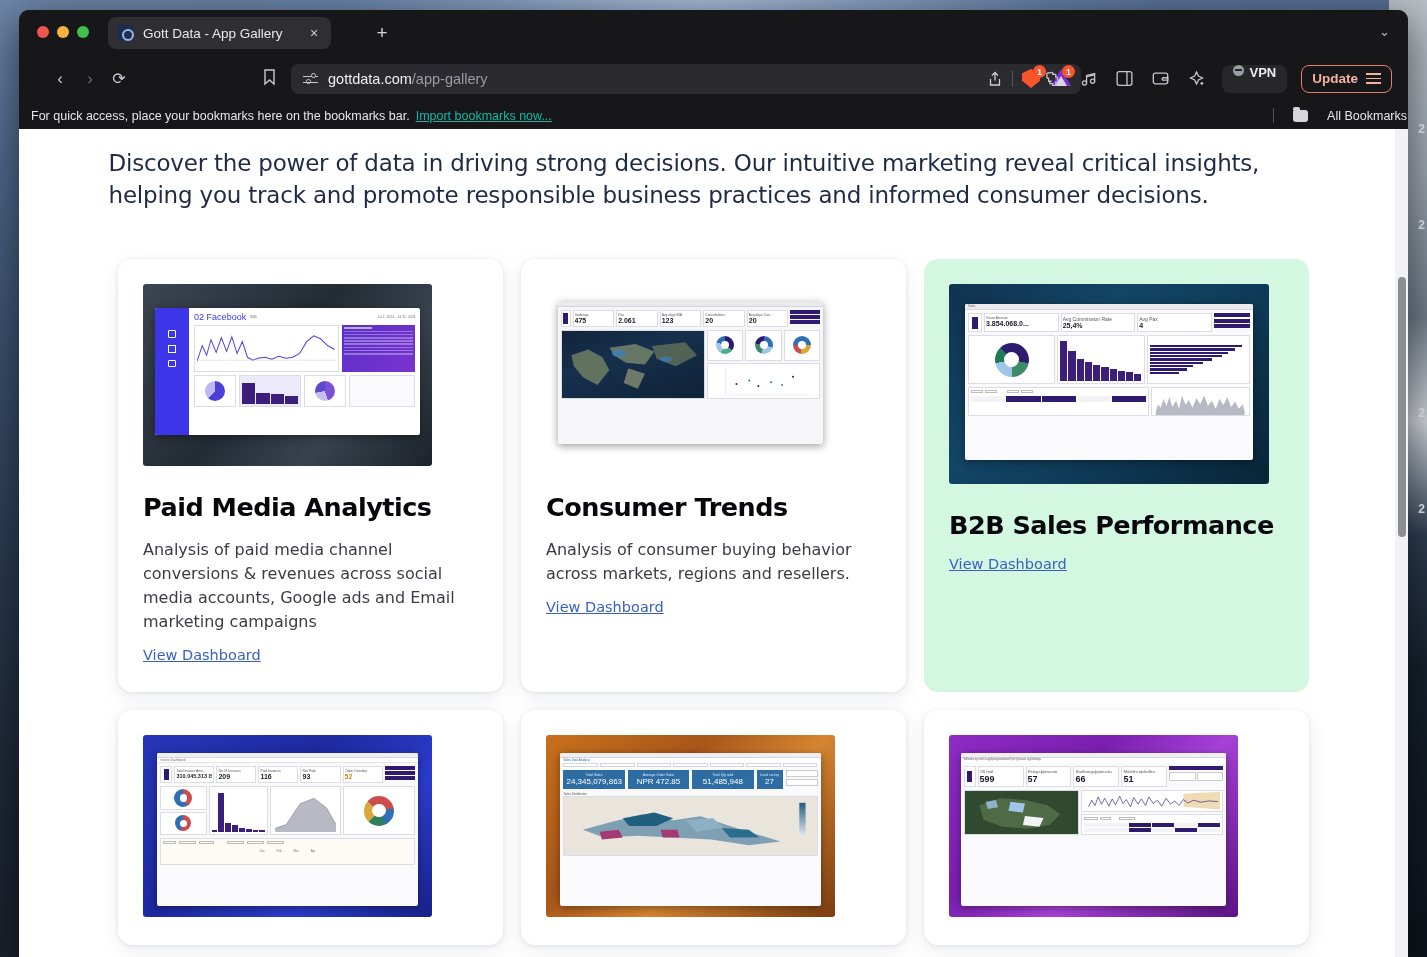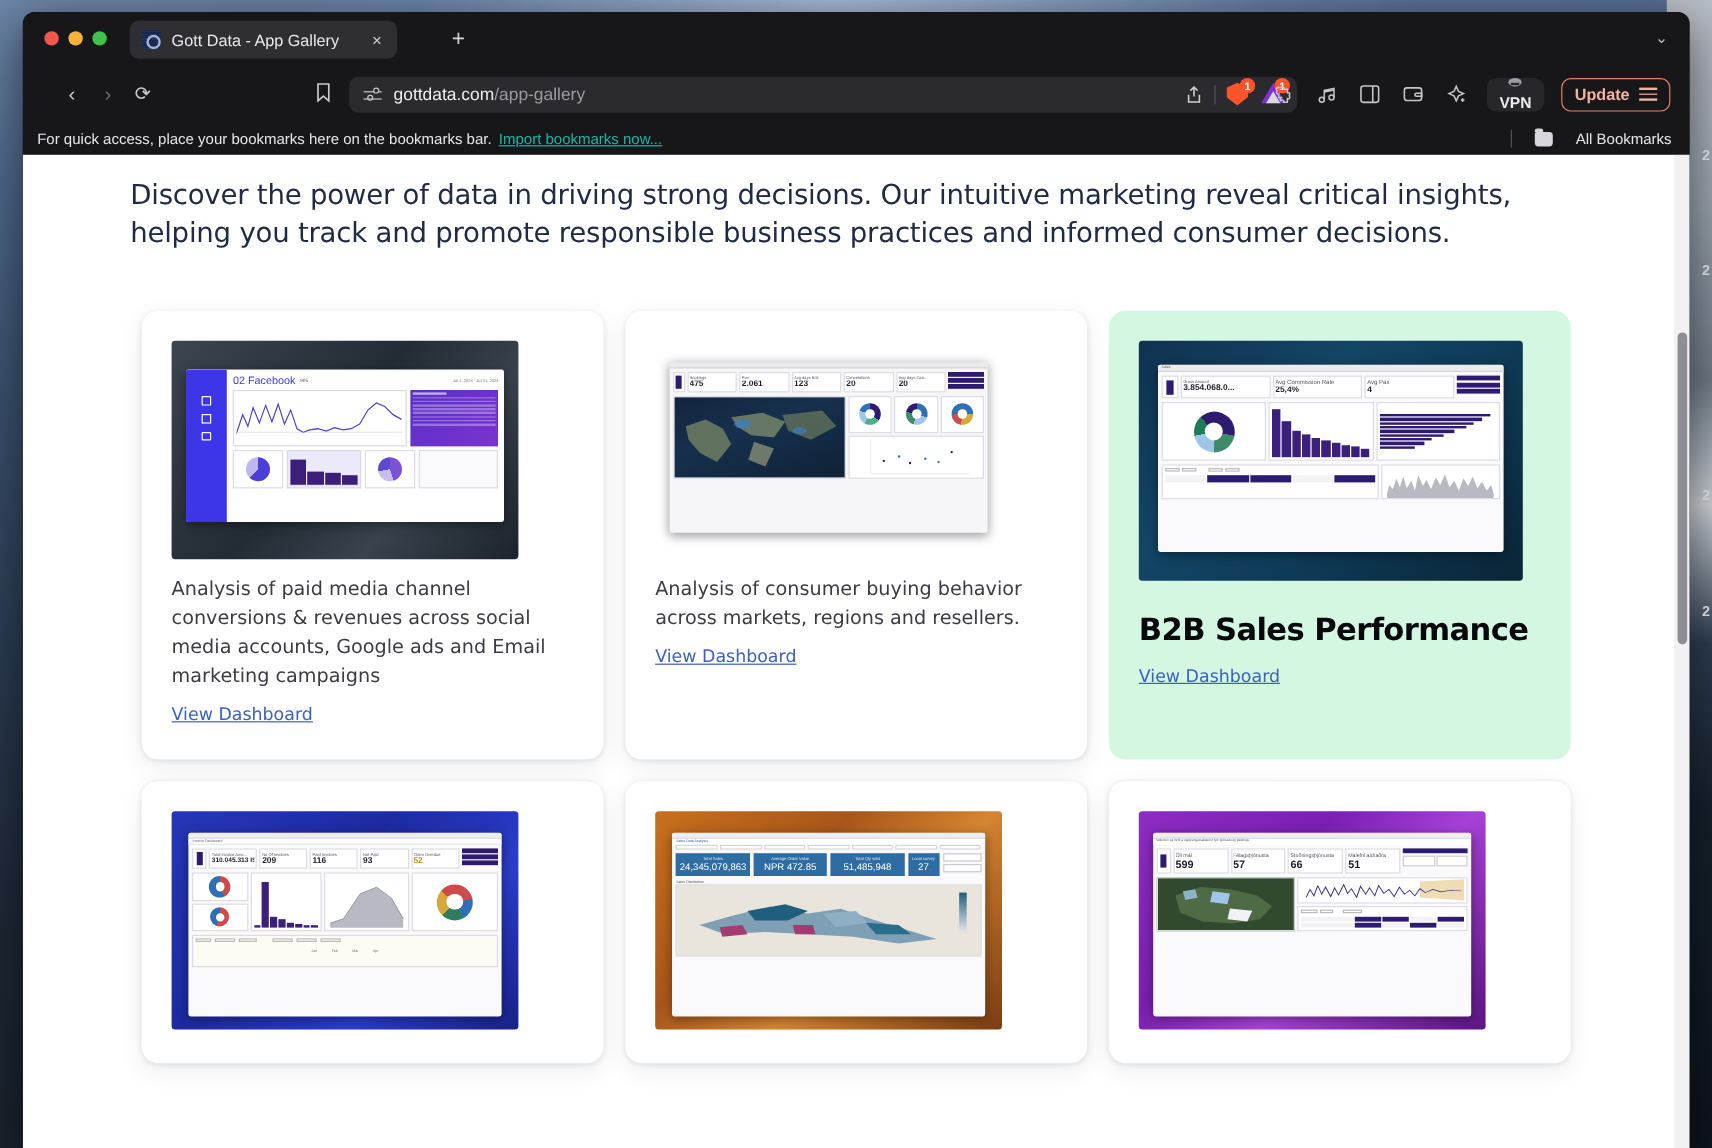--- a/index.html
+++ b/index.html
@@ -138,41 +138,41 @@
     border-left: 6px solid transparent; border-right: 6px solid transparent;
     border-bottom: 10px solid #d9d9e4;
   }
 
   #tb-right {
     position: absolute; right: 16px; top: 0; height: 47px;
     display: flex; align-items: center; gap: 14px;
   }
   .tbi { width: 22px; height: 22px; color: #c5c5cc; display:flex; align-items:center; justify-content:center; }
   #vpn-pill {
-    display: flex; align-items: center; gap: 6px; height: 28px; padding: 0 11px;
-    background: #26262b; border-radius: 8px; color: #ececf0; font-size: 13px; font-weight: 600; flex-direction: column;
+    display: flex; align-items: flex-start; gap: 6px; height: 28px; padding: 0 11px;
+    background: #26262b; border-radius: 8px; color: #ececf0; font-size: 13px; font-weight: 600;
   }
   #vpn-dot { width: 11px; height: 11px; border-radius: 50%; background: #9c9ca4; position: relative; }
   #vpn-dot::after { content:""; position:absolute; left:2px; top:4.5px; width:7px; height:2px; background:#26262b; }
   #update-pill {
     display: flex; align-items: center; gap: 8px; height: 28px; padding: 0 10px;
     border: 1px solid #e0806a; border-radius: 8px; color: #f3b3a0; font-size: 13.5px; font-weight: 600;
   }
   #hamburger { display: flex; flex-direction: column; gap: 3px; }
   #hamburger i { display: block; width: 15px; height: 1.7px; background: #f3b3a0; }
 
   
   #bookmarks-bar {
     position: relative; height: 27px; background: #17171a;
     display: flex; align-items: center; padding-left: 12px; gap: 6px;
   }
   #bm-text { font-size: 12.5px; color: #e6e6ea; }
   #bm-link { font-size: 12.5px; color: #14b8a6; text-decoration: underline; }
   #bm-right {
-    position: absolute; right: 15px; top: 0; height: 27px;
+    position: absolute; right: 1px; top: 0; height: 27px;
     display: flex; align-items: center; gap: 19px;
   }
   #bm-sep { width: 1px; height: 15px; background: #50505a; }
   #folder-ico {
     width: 15px; height: 12px; background: #d6d6dc; border-radius: 1.5px 3px 3px 3px; position: relative;
   }
   #folder-ico::before {
     content:""; position:absolute; left:0; top:-3px; width:7px; height:3px;
     background:#d6d6dc; border-radius:2px 2px 0 0;
   }
@@ -448,20 +448,21 @@
                         </div>
                     </div>
                     <div class="panel" style="flex:1;display:flex;align-items:center;justify-content:center;">
                       <div style="width:20px;height:20px;border-radius:50%;background:conic-gradient(#7b52d6 0 45%,#c9bdf0 45% 72%,#5b49cf 72% 100%);"></div>
                     </div>
                     <div class="panel" style="flex:1.6;background:#fafafd;"></div>
                   </div>
                 </div>
               </div>
             </div>
+            <div class="card-title">Paid Media Analytics</div>
             <div class="card-desc">Analysis of paid media channel conversions &amp; revenues across social media accounts, Google ads and Email marketing campaigns</div>
             <a class="card-link" href="#">View Dashboard</a>
           </div>
 
           <div class="card">
             <div class="thumb" style="background:linear-gradient(135deg,#0d6d4e,#0a5a40 40%,#12archive 0,#084d37 70%,#02331f);">
               <div class="thumb-frame" style="left:4%;top:10%;width:92%;height:78%;background:#f6f6f9;">
                 <div style="height:5px;background:#e9e9ee;border-bottom:.5px solid #d5d5dd;"></div>
                 <div class="kpi-row">
                   <div style="width:10px;background:#fff;border:.5px solid #dcdce4;display:flex;align-items:center;justify-content:center;">
@@ -525,20 +526,21 @@
                         <circle cx="44" cy="24" r="1.1" fill="#2e1a6e"></circle>
                           <circle cx="58" cy="20" r="1.1" fill="#2f6fb5"></circle>
                         <circle cx="70" cy="23" r="1.1" fill="#3f8a6b"></circle>
                           <circle cx="82" cy="14" r="1.1" fill="#2e1a6e"></circle>
                       </svg>
                     </div>
                   </div>
                 </div>
               </div>
             </div>
+            <div class="card-title">Consumer Trends</div>
             <div class="card-desc">Analysis of consumer buying behavior across markets, regions and resellers.</div>
             <a class="card-link" href="#">View Dashboard</a>
           </div>
 
           <div class="card highlight">
             <div class="thumb" style="background:linear-gradient(135deg,#10324f,#134566 35%,#0e3b58 60%,#0a2537);">
               <div class="thumb-frame" style="left:5%;top:10%;width:90%;height:78%;background:#fafafc;">
                 <div style="height:6px;background:#ececed;border-bottom:.5px solid #d5d5dd;font-size:3px;color:#666;padding-left:3px;">Sales</div>
                 <div class="kpi-row">
                   <div style="width:14px;background:#fff;border:.5px solid #dcdce4;display:flex;align-items:center;justify-content:center;">

